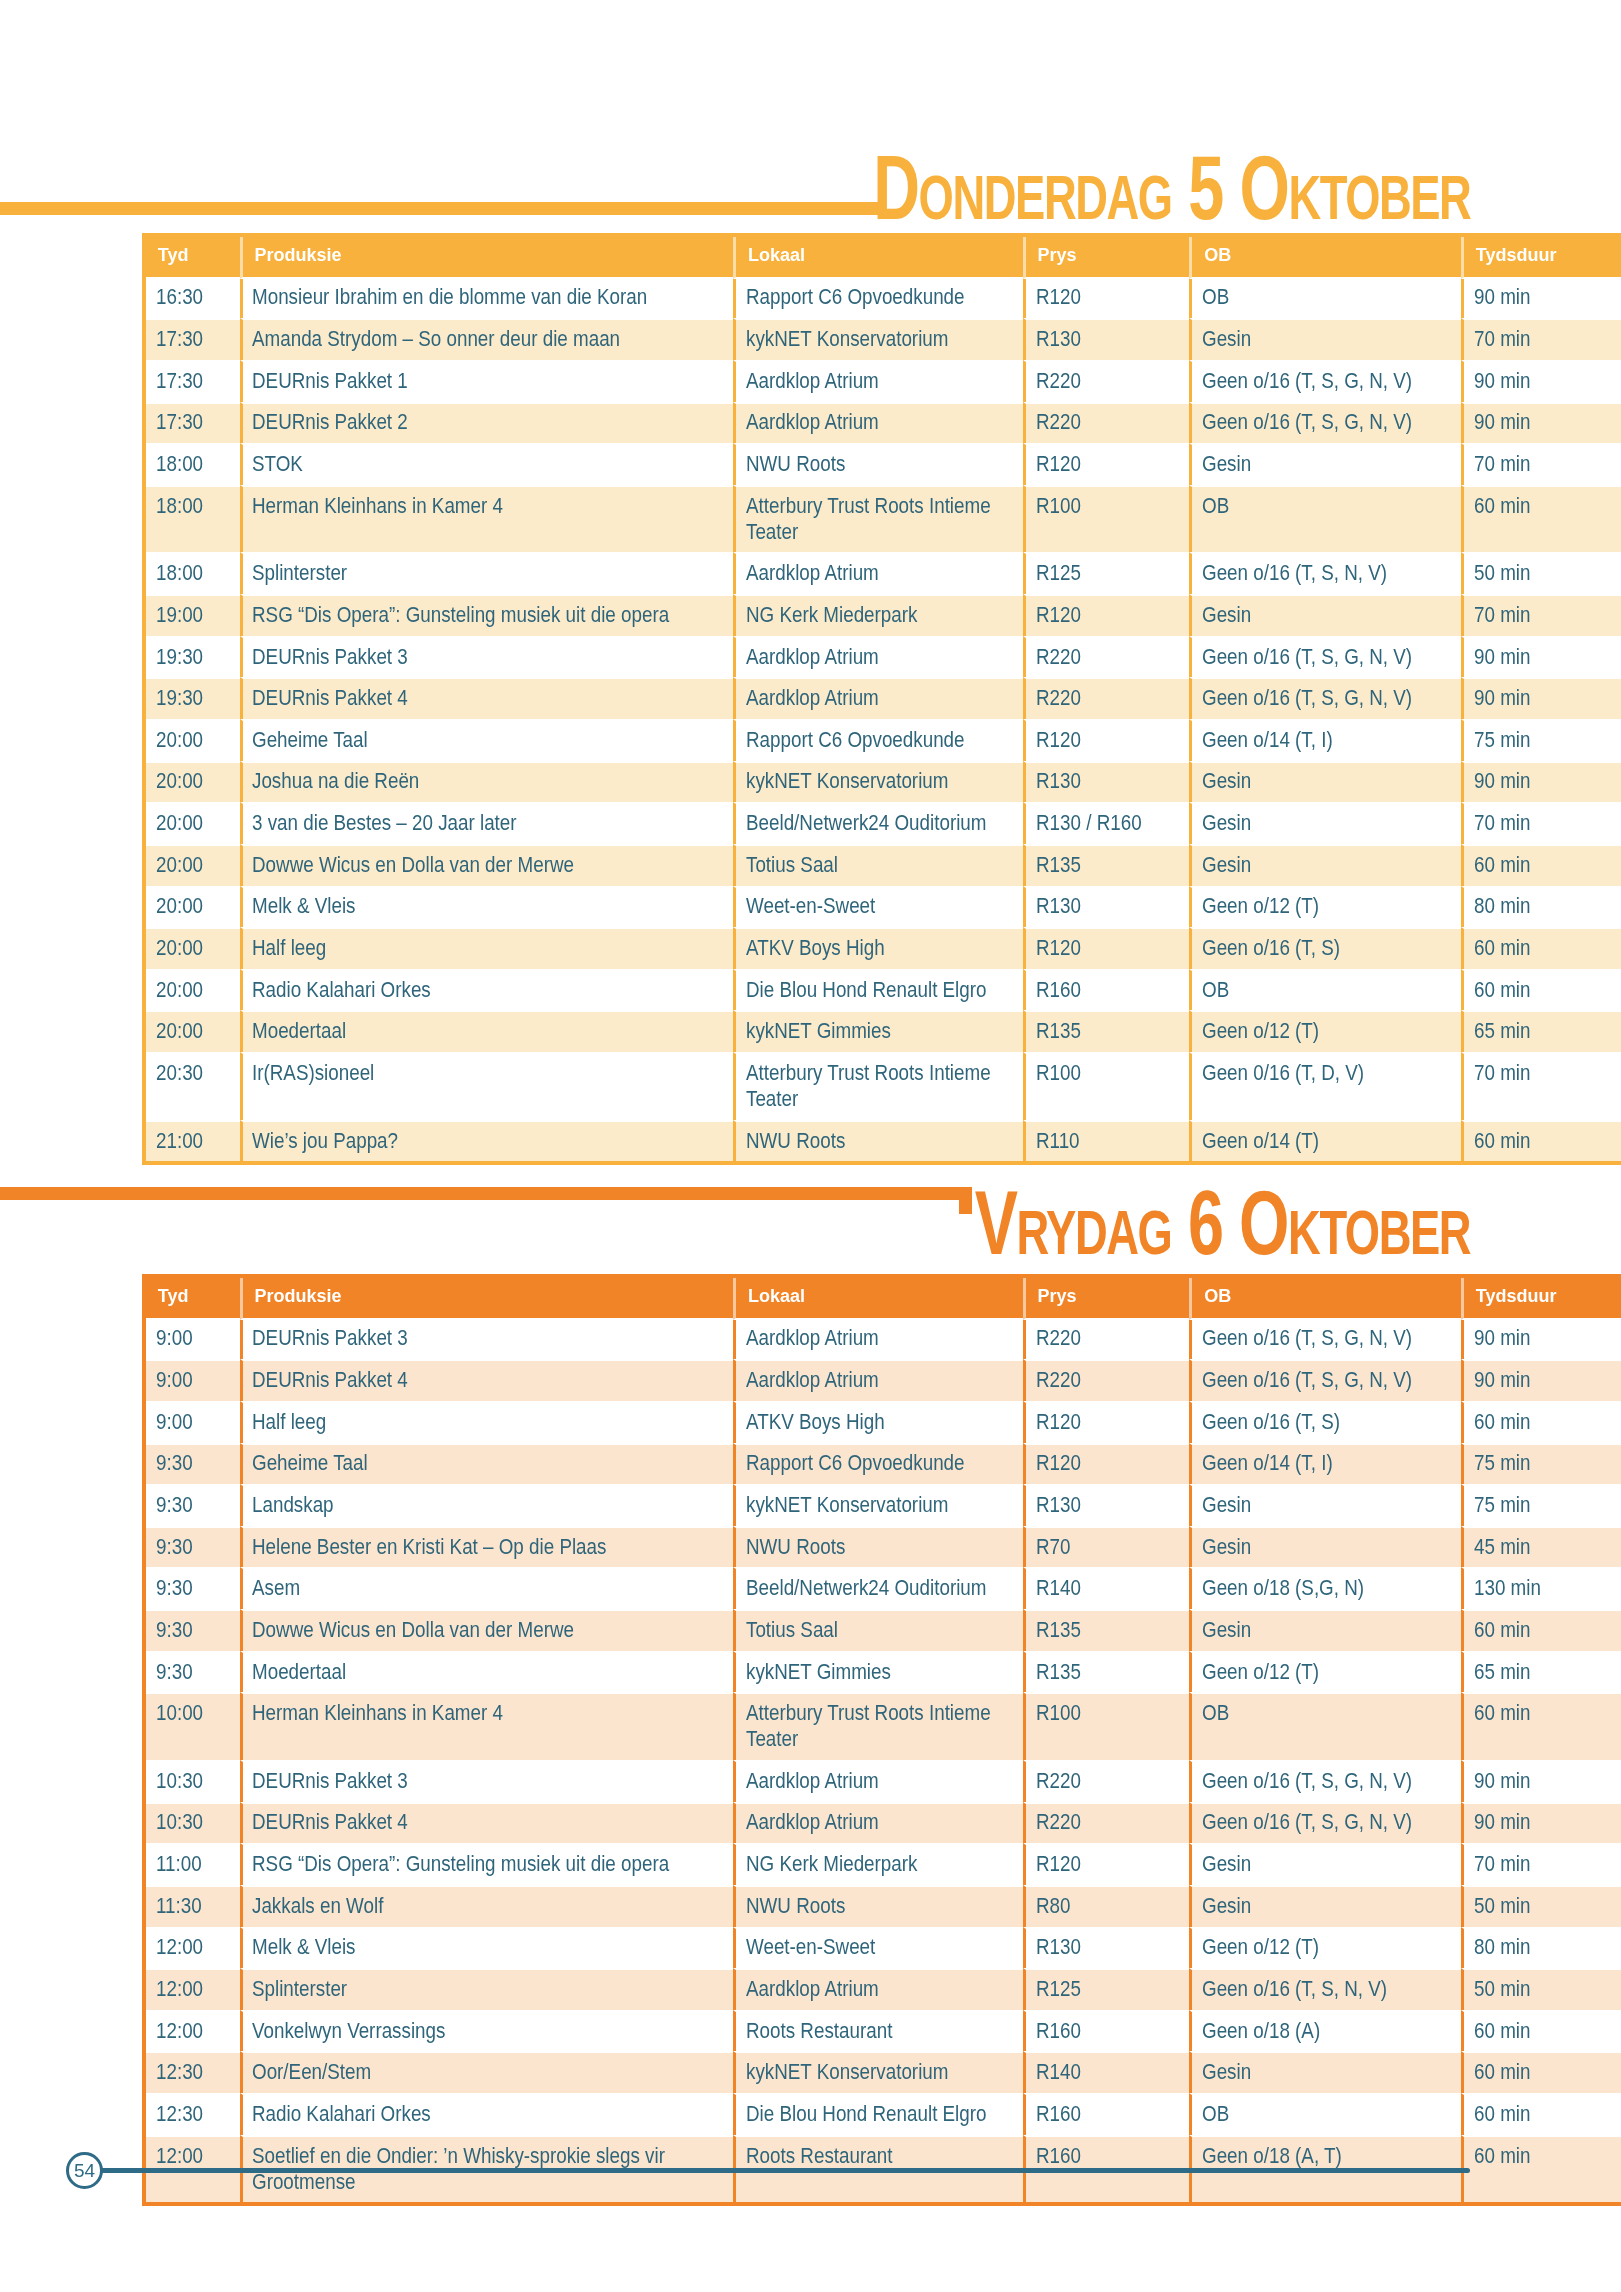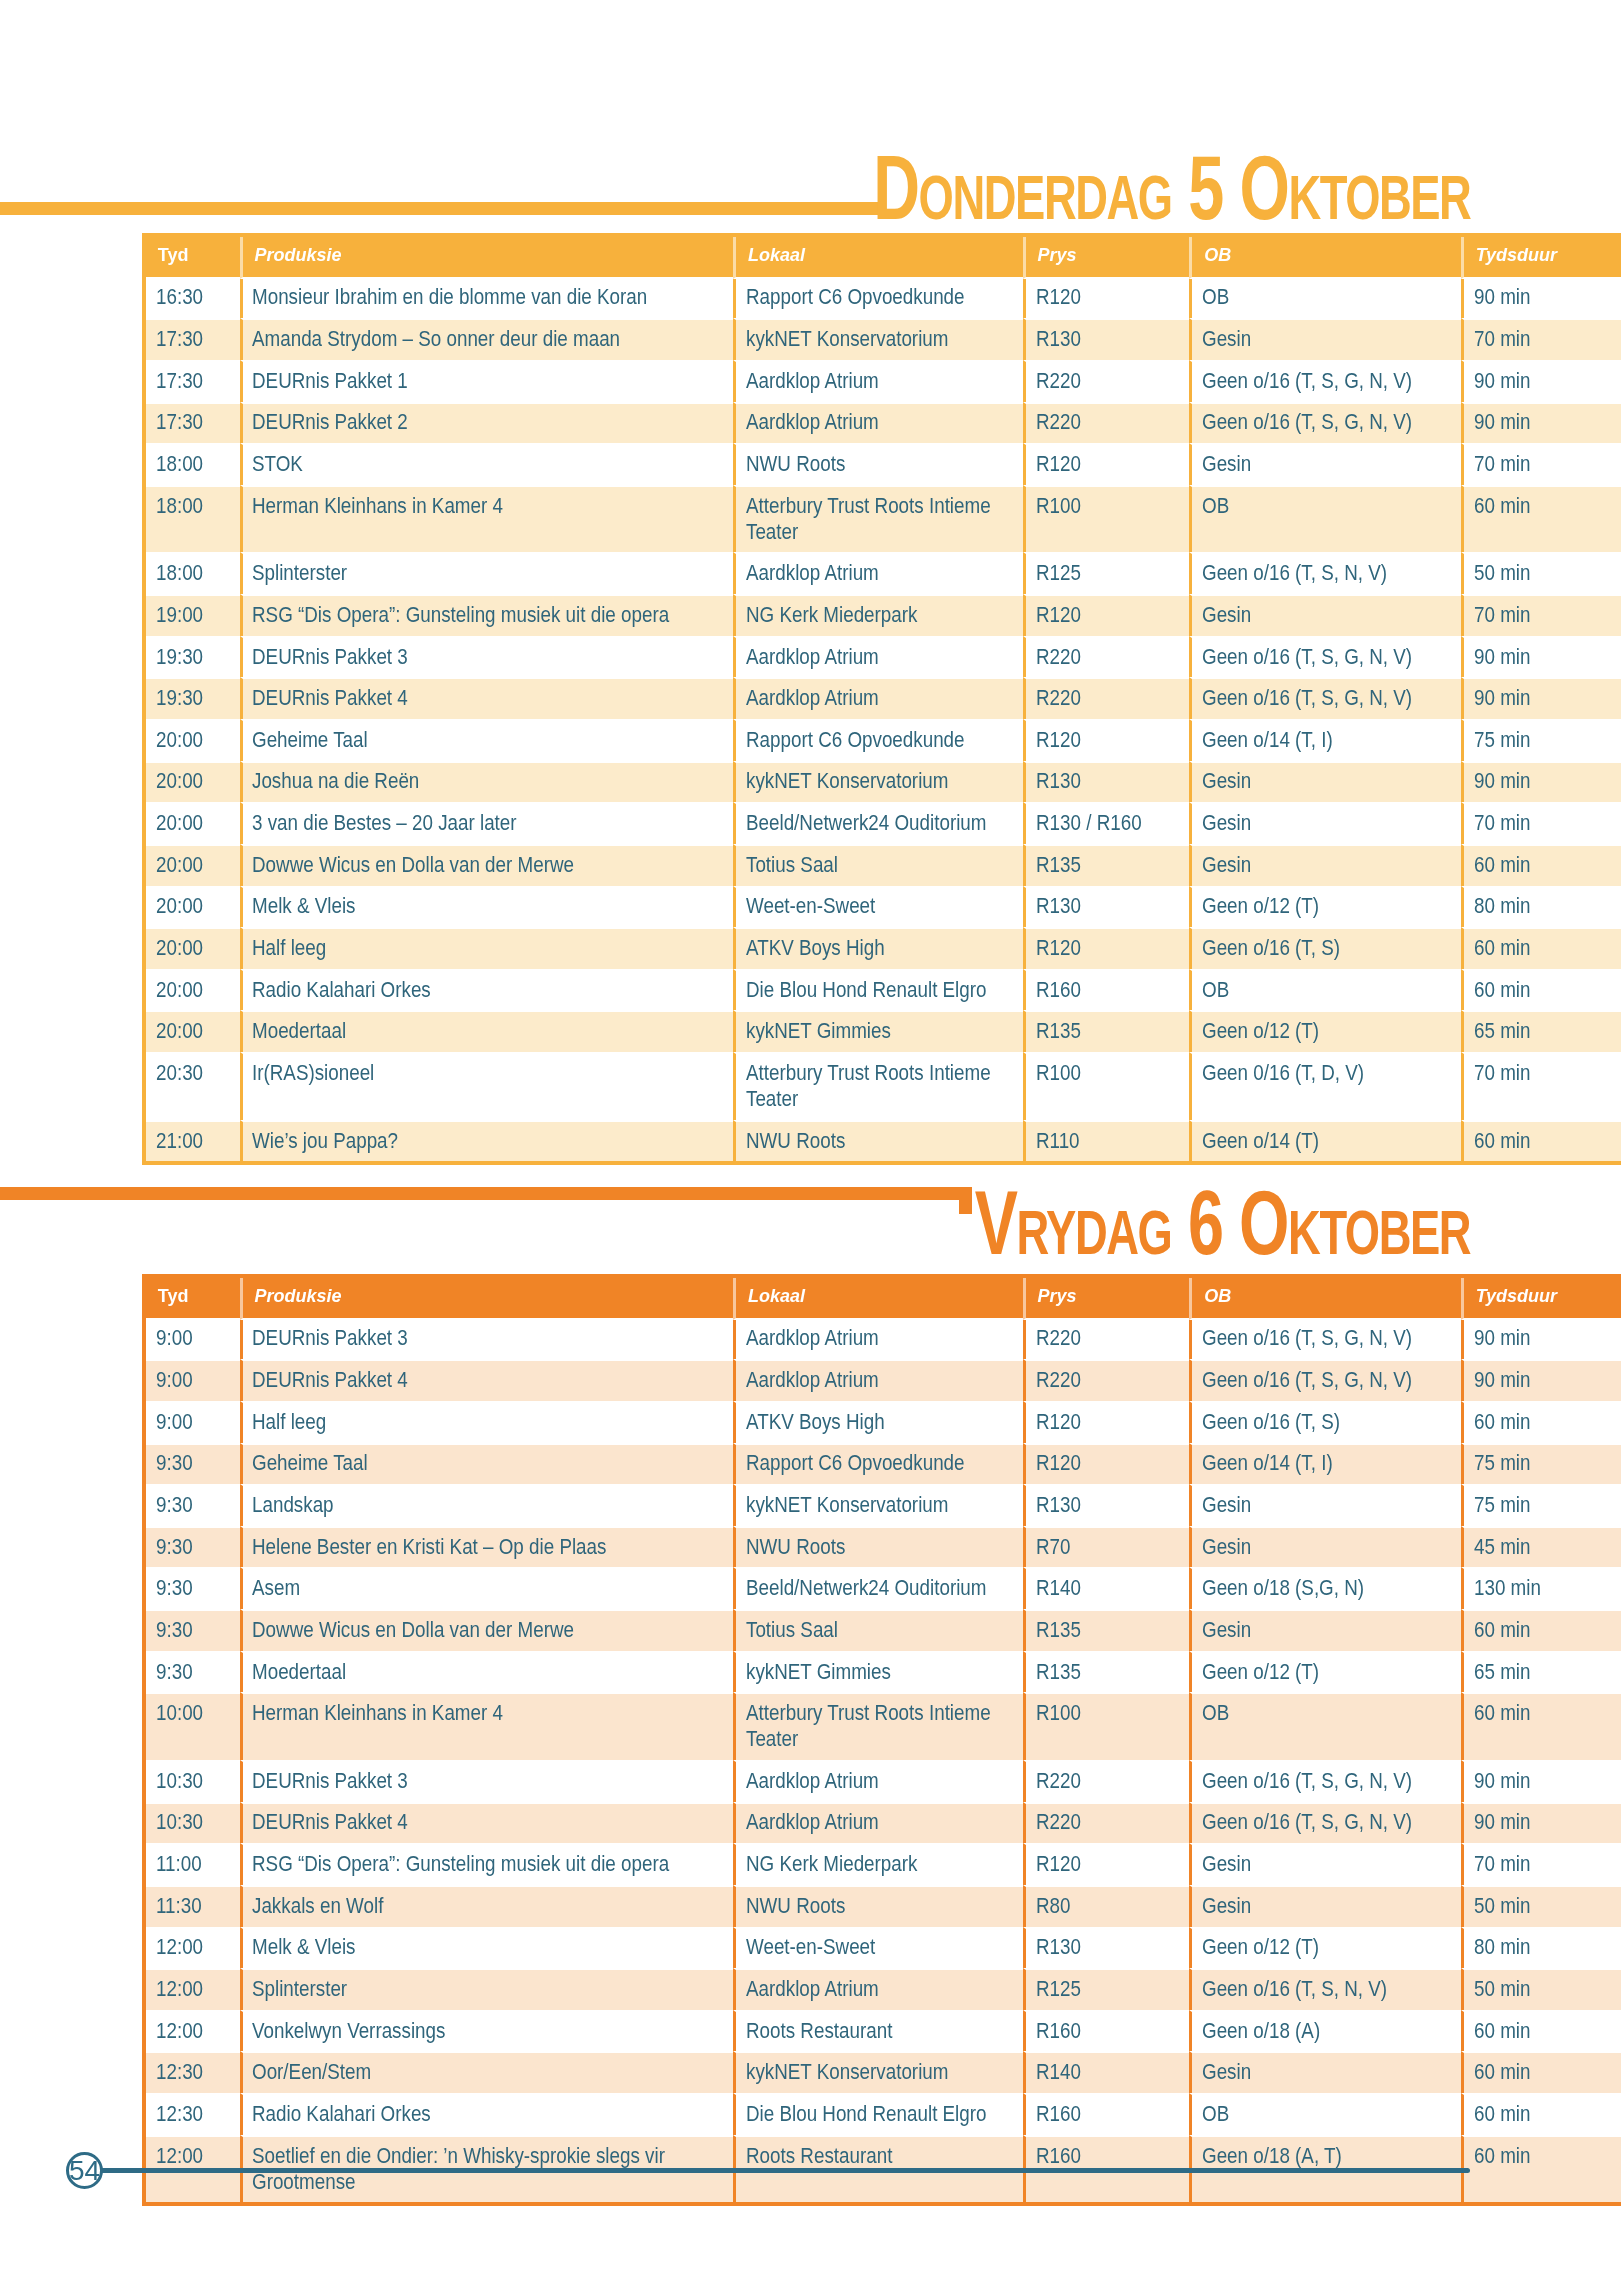--- a/index.html
+++ b/index.html
@@ -31,39 +31,39 @@
     border-collapse:separate;border-spacing:0;table-layout:fixed;
     border:4.9px solid var(--accent);background:#fff;
   }
   .s0 .schedule{top:233px;}
   .s1 .schedule{top:1274px;}
   .schedule th{
     background:var(--accent);color:#fff;text-align:left;
     font-size:18px;font-weight:bold;padding:7.8px 9.8px 10.8px 11.8px;
     border-bottom:2.9px solid #fff;
   }
-  .schedule th + th{border-left:3.9px solid rgba(255,255,255,.55);font-style:italic;}
+  .schedule th + th{border-left:3.9px solid rgba(255,255,255,.55);}
   .schedule td{
     font-size:22px;line-height:1.18;color:var(--text,#2F657B);
     padding:5.9px 5.9px 7.8px 9.8px;vertical-align:top;background:#fff;
     border-top:2.9px solid #fff;
   }
   .schedule tbody tr:first-child td{border-top:none;text-decoration:underline;}
   .schedule td + td{border-left:3.9px solid var(--accent);}
   .schedule tbody tr:nth-child(even) td{background:var(--alt);}
   .c0{width:72px;}.c1{width:469px;}.c2{width:265px;}.c3{width:142px;}.c4{width:247px;}.c5{width:139px;}
   
   .ct{display:inline-block;width:117%;transform:scaleX(0.855);transform-origin:0 0;}
 
   
   .footer-line{position:absolute;left:98px;top:2168px;width:1372px;height:4.9px;border-radius:2.9px;background:var(--footer,#2E6B86);}
   .page-badge{
     position:absolute;left:66px;top:2152px;width:37px;height:37px;box-sizing:border-box;
     border:3.4px solid var(--footer,#2E6B86);border-radius:50%;background:#fff;
-    color:var(--footer,#2E6B86);font-size:28px;
+    color:var(--footer,#2E6B86);font-size:19px;
     display:flex;align-items:center;justify-content:center;
   }
 </style>
 </head>
 <body style="--text: #2F657B; --footer: #2E6B86;">
 
 <div class="page">
 
   <section class="day-section s0" style="--accent: #F7B13C; --alt: #FCEBCB;">
     <div class="title-rule"></div>

